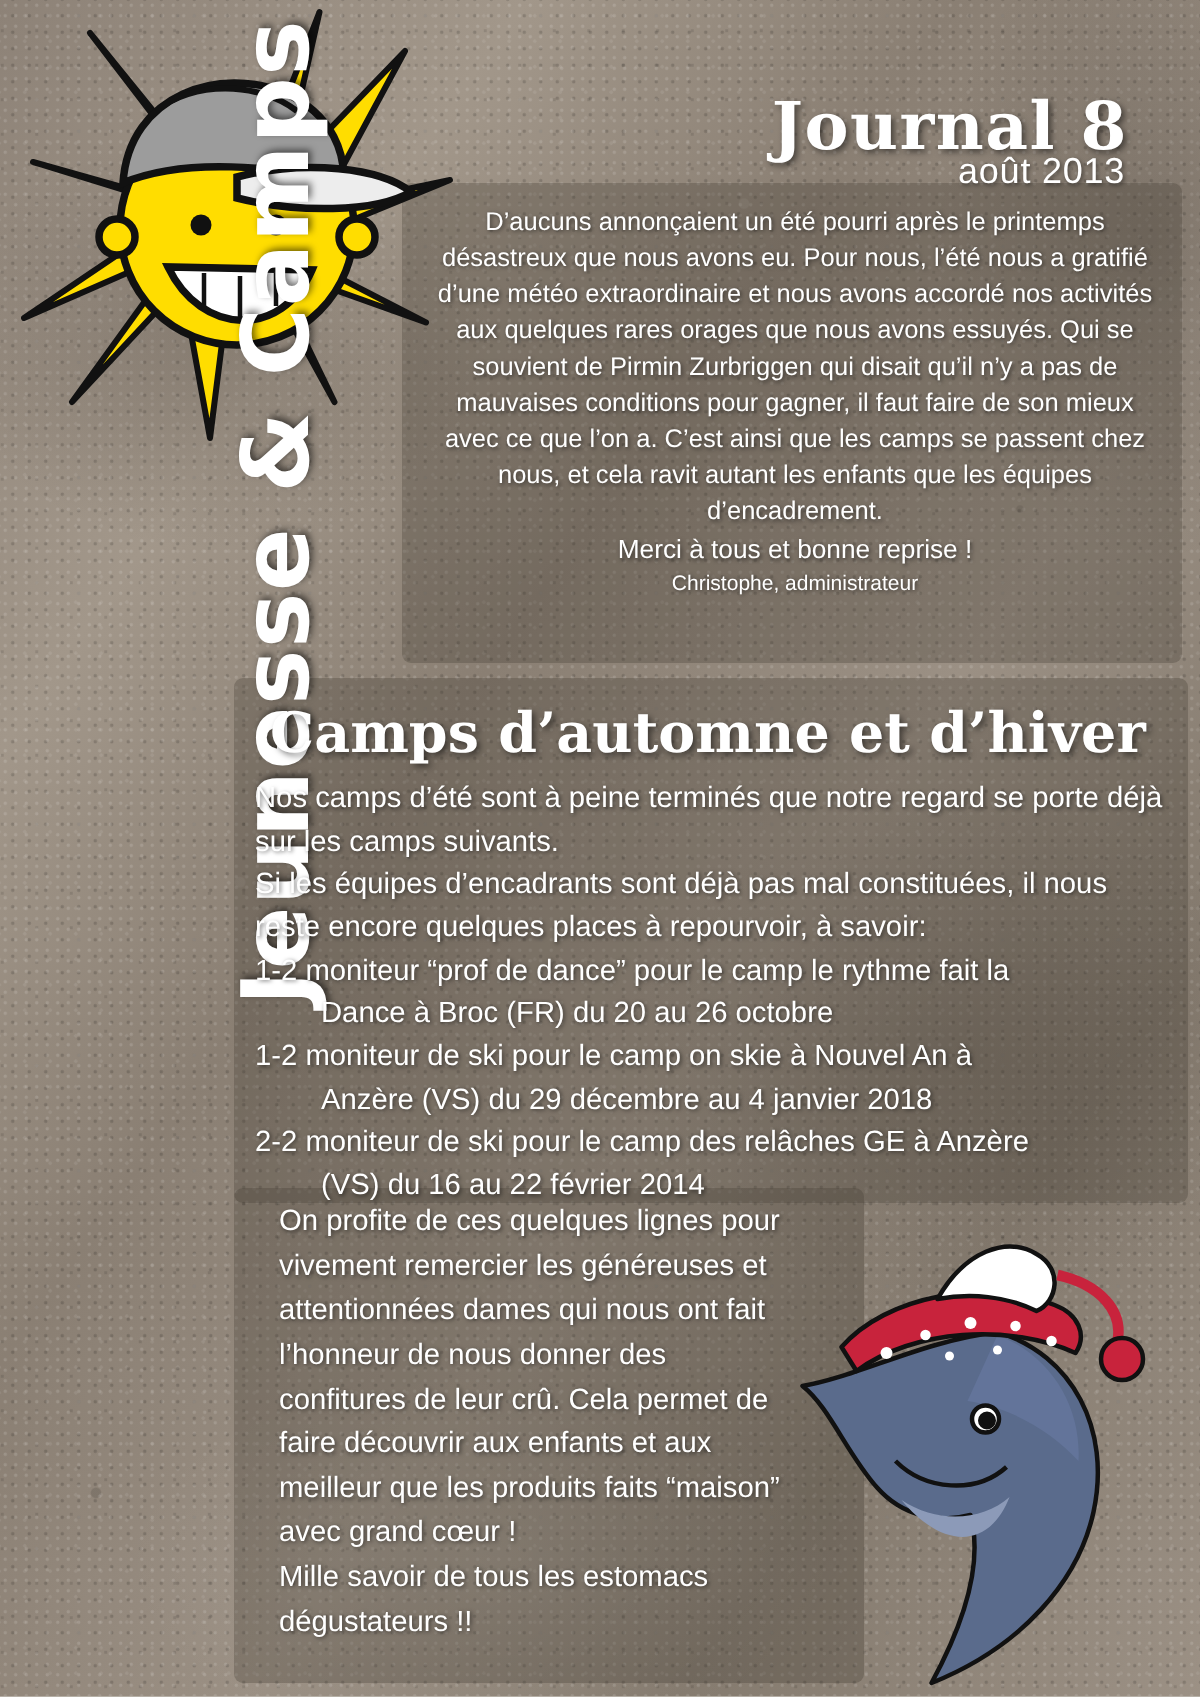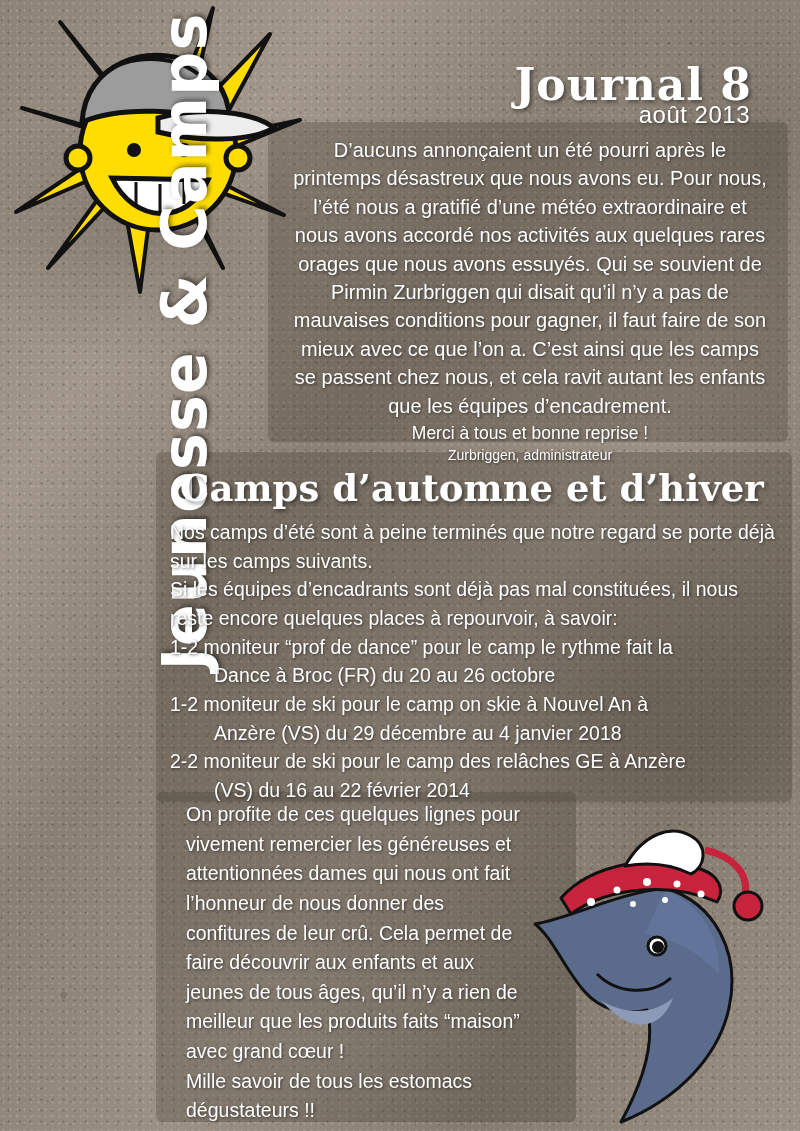--- a/index.html
+++ b/index.html
@@ -130,21 +130,21 @@
   .edito-heading {
     font-family: "DejaVu Serif", serif;
     font-weight: bold;
     font-size: 23px;
     text-align: left;
     margin-left: 72px;
     margin-bottom: 2px;
     text-shadow: 1px 1px 3px rgba(0,0,0,0.5);
   }
   .edito-body {
-    font-size: 20px;
+    font-size: 17px;
     line-height: 1.42;
     text-shadow: 1px 1px 3px rgba(0,0,0,0.55);
   }
   .edito-merci {
     font-size: 17.5px;
     line-height: 1.42;
     margin-top: 1px;
     text-shadow: 1px 1px 3px rgba(0,0,0,0.55);
   }
   .edito-sign {
@@ -250,21 +250,21 @@
   </div>
 
   <div class="vertical-title">Jeunesse &amp; Camps</div>
 
   <div class="journal-title">Journal 8</div>
   <div class="journal-date">août 2013</div>
 
   <div class="edito">
     <div class="edito-body">D’aucuns annonçaient un été pourri après le printemps désastreux que nous avons eu. Pour nous, l’été nous a gratifié d’une météo extraordinaire et nous avons accordé nos activités aux quelques rares orages que nous avons essuyés. Qui se souvient de Pirmin Zurbriggen qui disait qu’il n’y a pas de mauvaises conditions pour gagner, il faut faire de son mieux avec ce que l’on a. C’est ainsi que les camps se passent chez nous, et cela ravit autant les enfants que les équipes d’encadrement.</div>
     <div class="edito-merci">Merci à tous et bonne reprise !</div>
-    <div class="edito-sign">Zurbriggen, administrateur</div>
+    <div class="edito-sign">Christophe, administrateur</div>
   </div>
 
   <div class="article-title">Camps d’automne et d’hiver</div>
 
   <div class="article-body">
     <p>Nos camps d’été sont à peine terminés que notre regard se porte déjà sur les camps suivants.</p>
     <p>Si les équipes d’encadrants sont déjà pas mal  constituées, il nous reste encore quelques places à repourvoir, à savoir:</p>
     <p>
       <span>1-2 moniteur “prof de dance” pour le camp le rythme fait la</span>
       <span class="indent">Dance à Broc (FR) du 20 au 26 octobre</span>
@@ -279,21 +279,20 @@
     </p>
   </div>
 
   <div class="closing">
     <p>On profite de ces quelques lignes pour</p>
     <p>vivement remercier les généreuses et</p>
     <p>attentionnées dames  qui nous ont fait</p>
     <p>l’honneur de nous donner des</p>
     <p>confitures de leur crû. Cela permet de</p>
     <p>faire découvrir aux enfants et aux</p>
-    <p>jeunes de tous âges, qu’il n’y a rien de</p>
     <p>meilleur que les produits faits “maison”</p>
     <p>avec grand cœur !</p>
     <p>Mille savoir de tous les estomacs</p>
     <p>dégustateurs !!</p>
   </div>
 
   <div class="shark">
     <svg viewBox="0 0 300 350" width="300" height="350" aria-hidden="true">
       <g stroke="#111111" stroke-width="3" stroke-linejoin="round">
 

